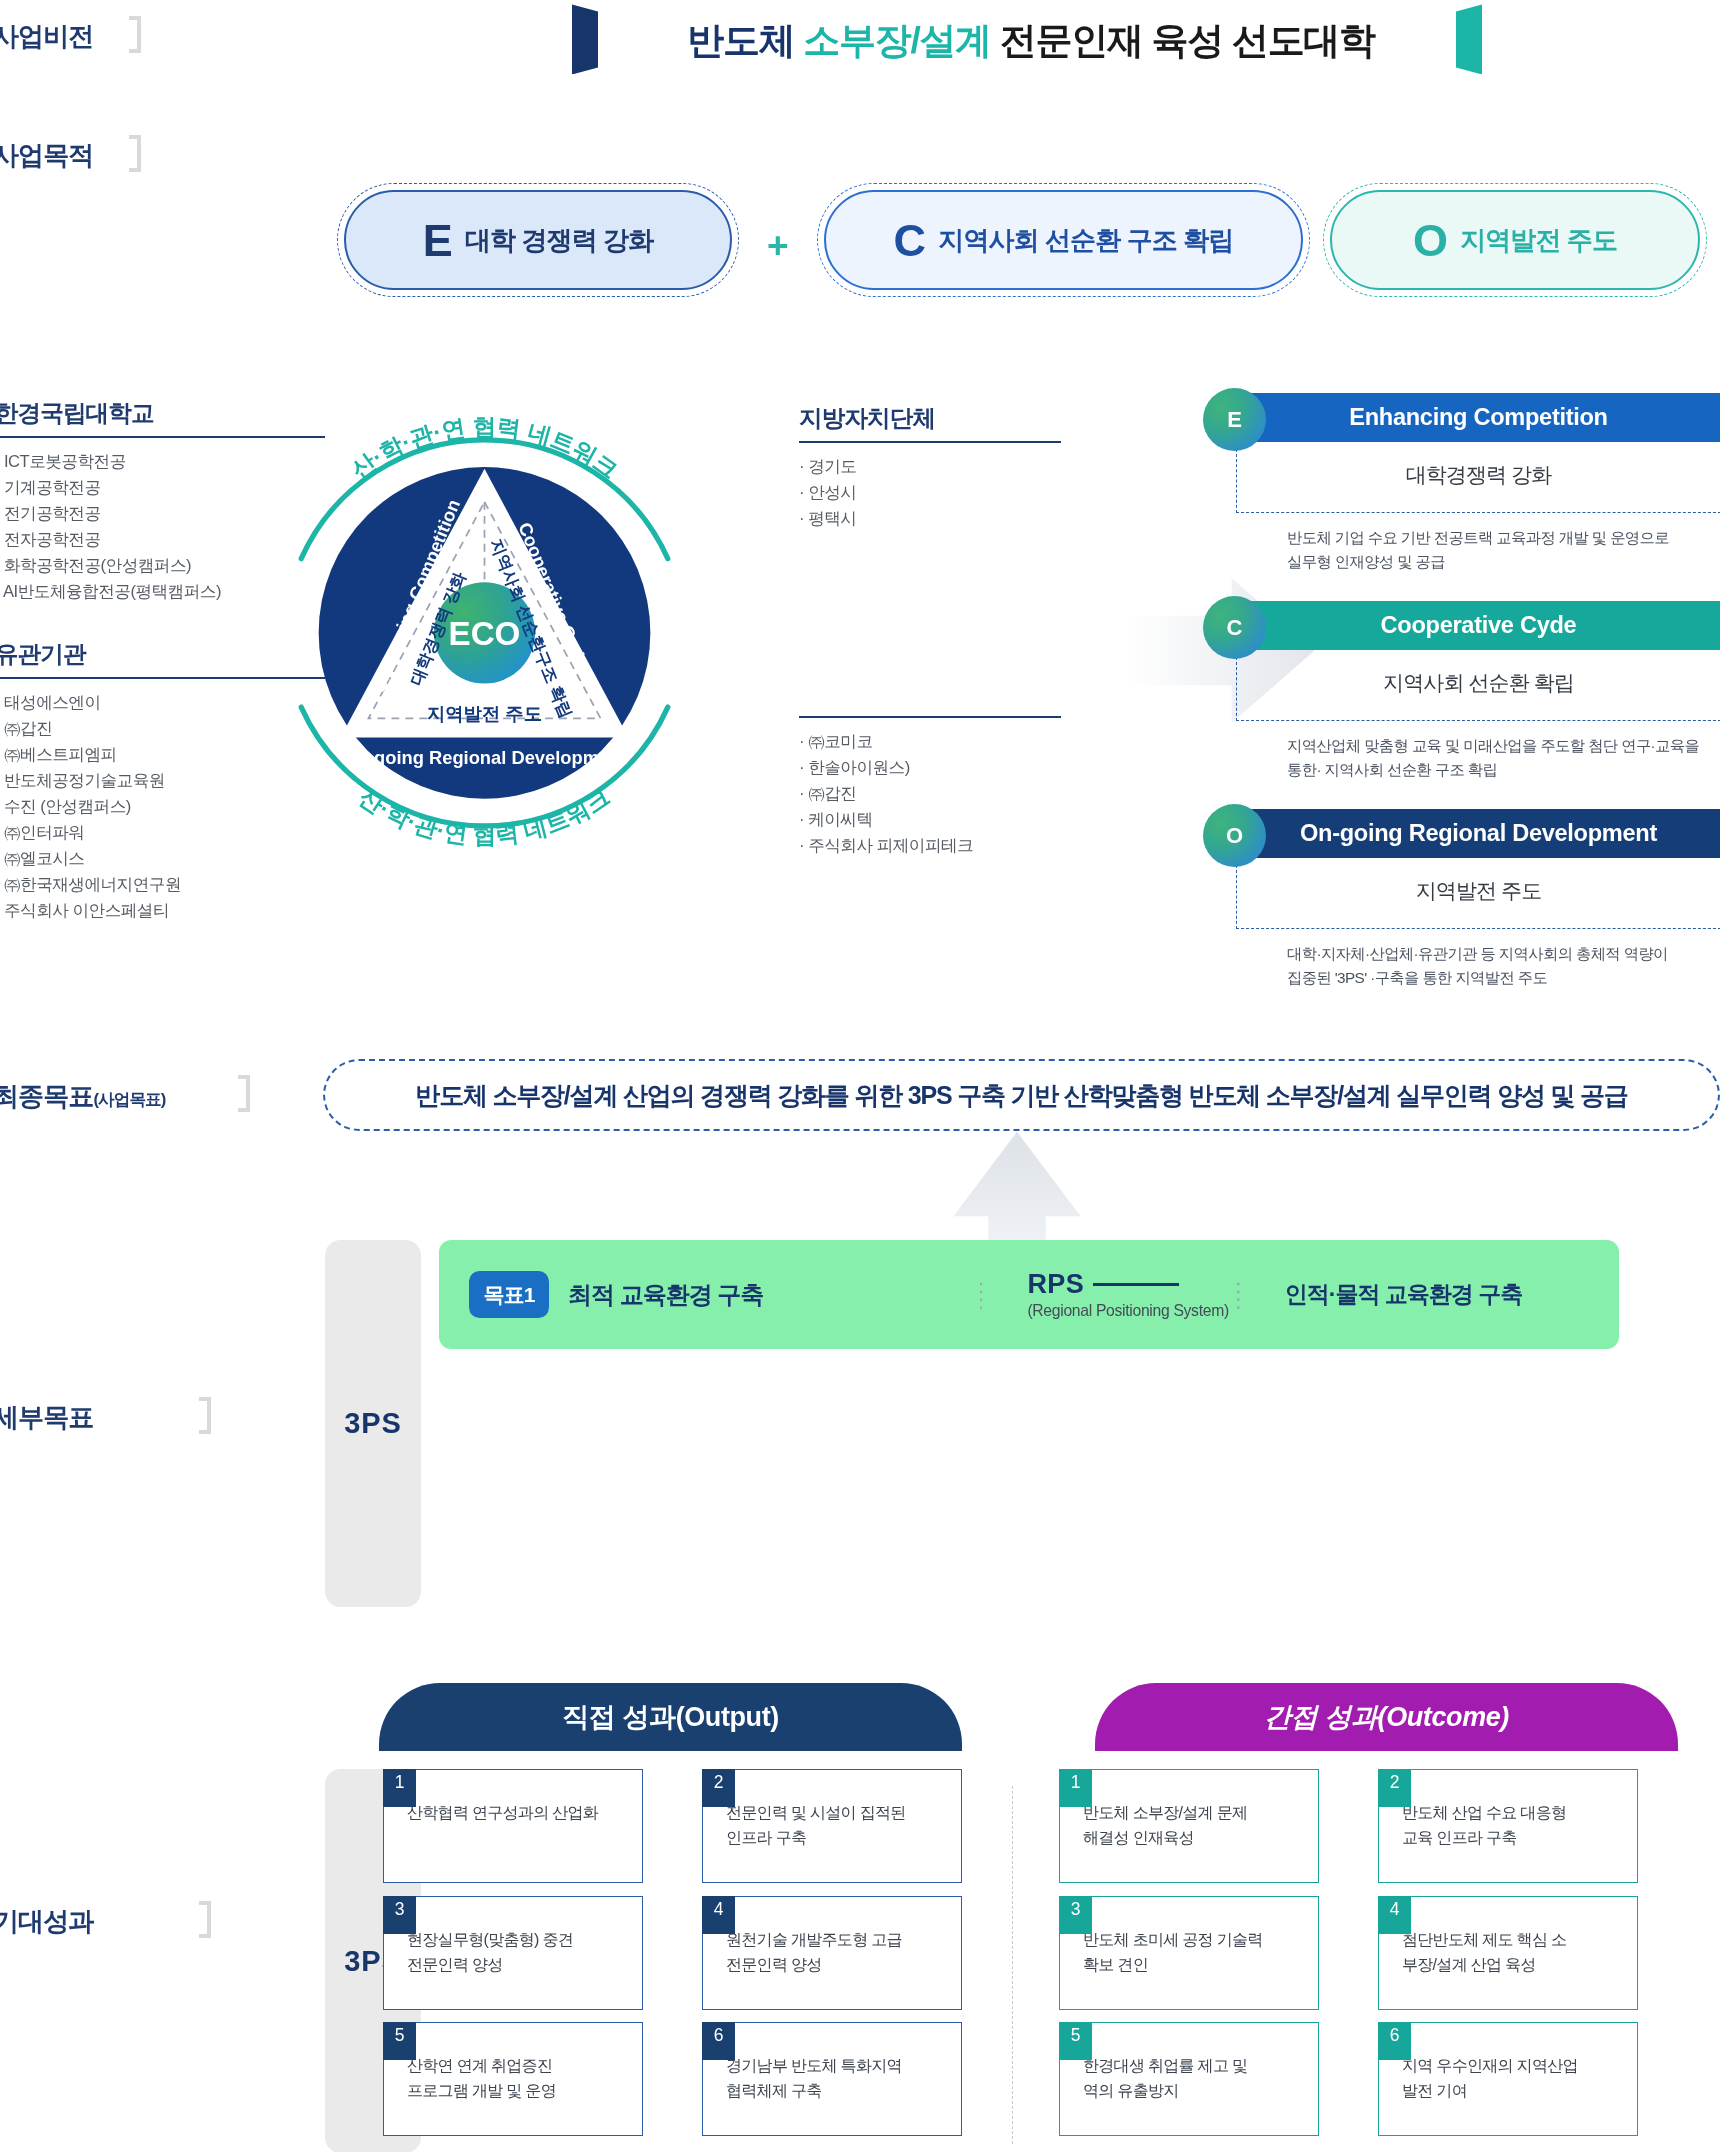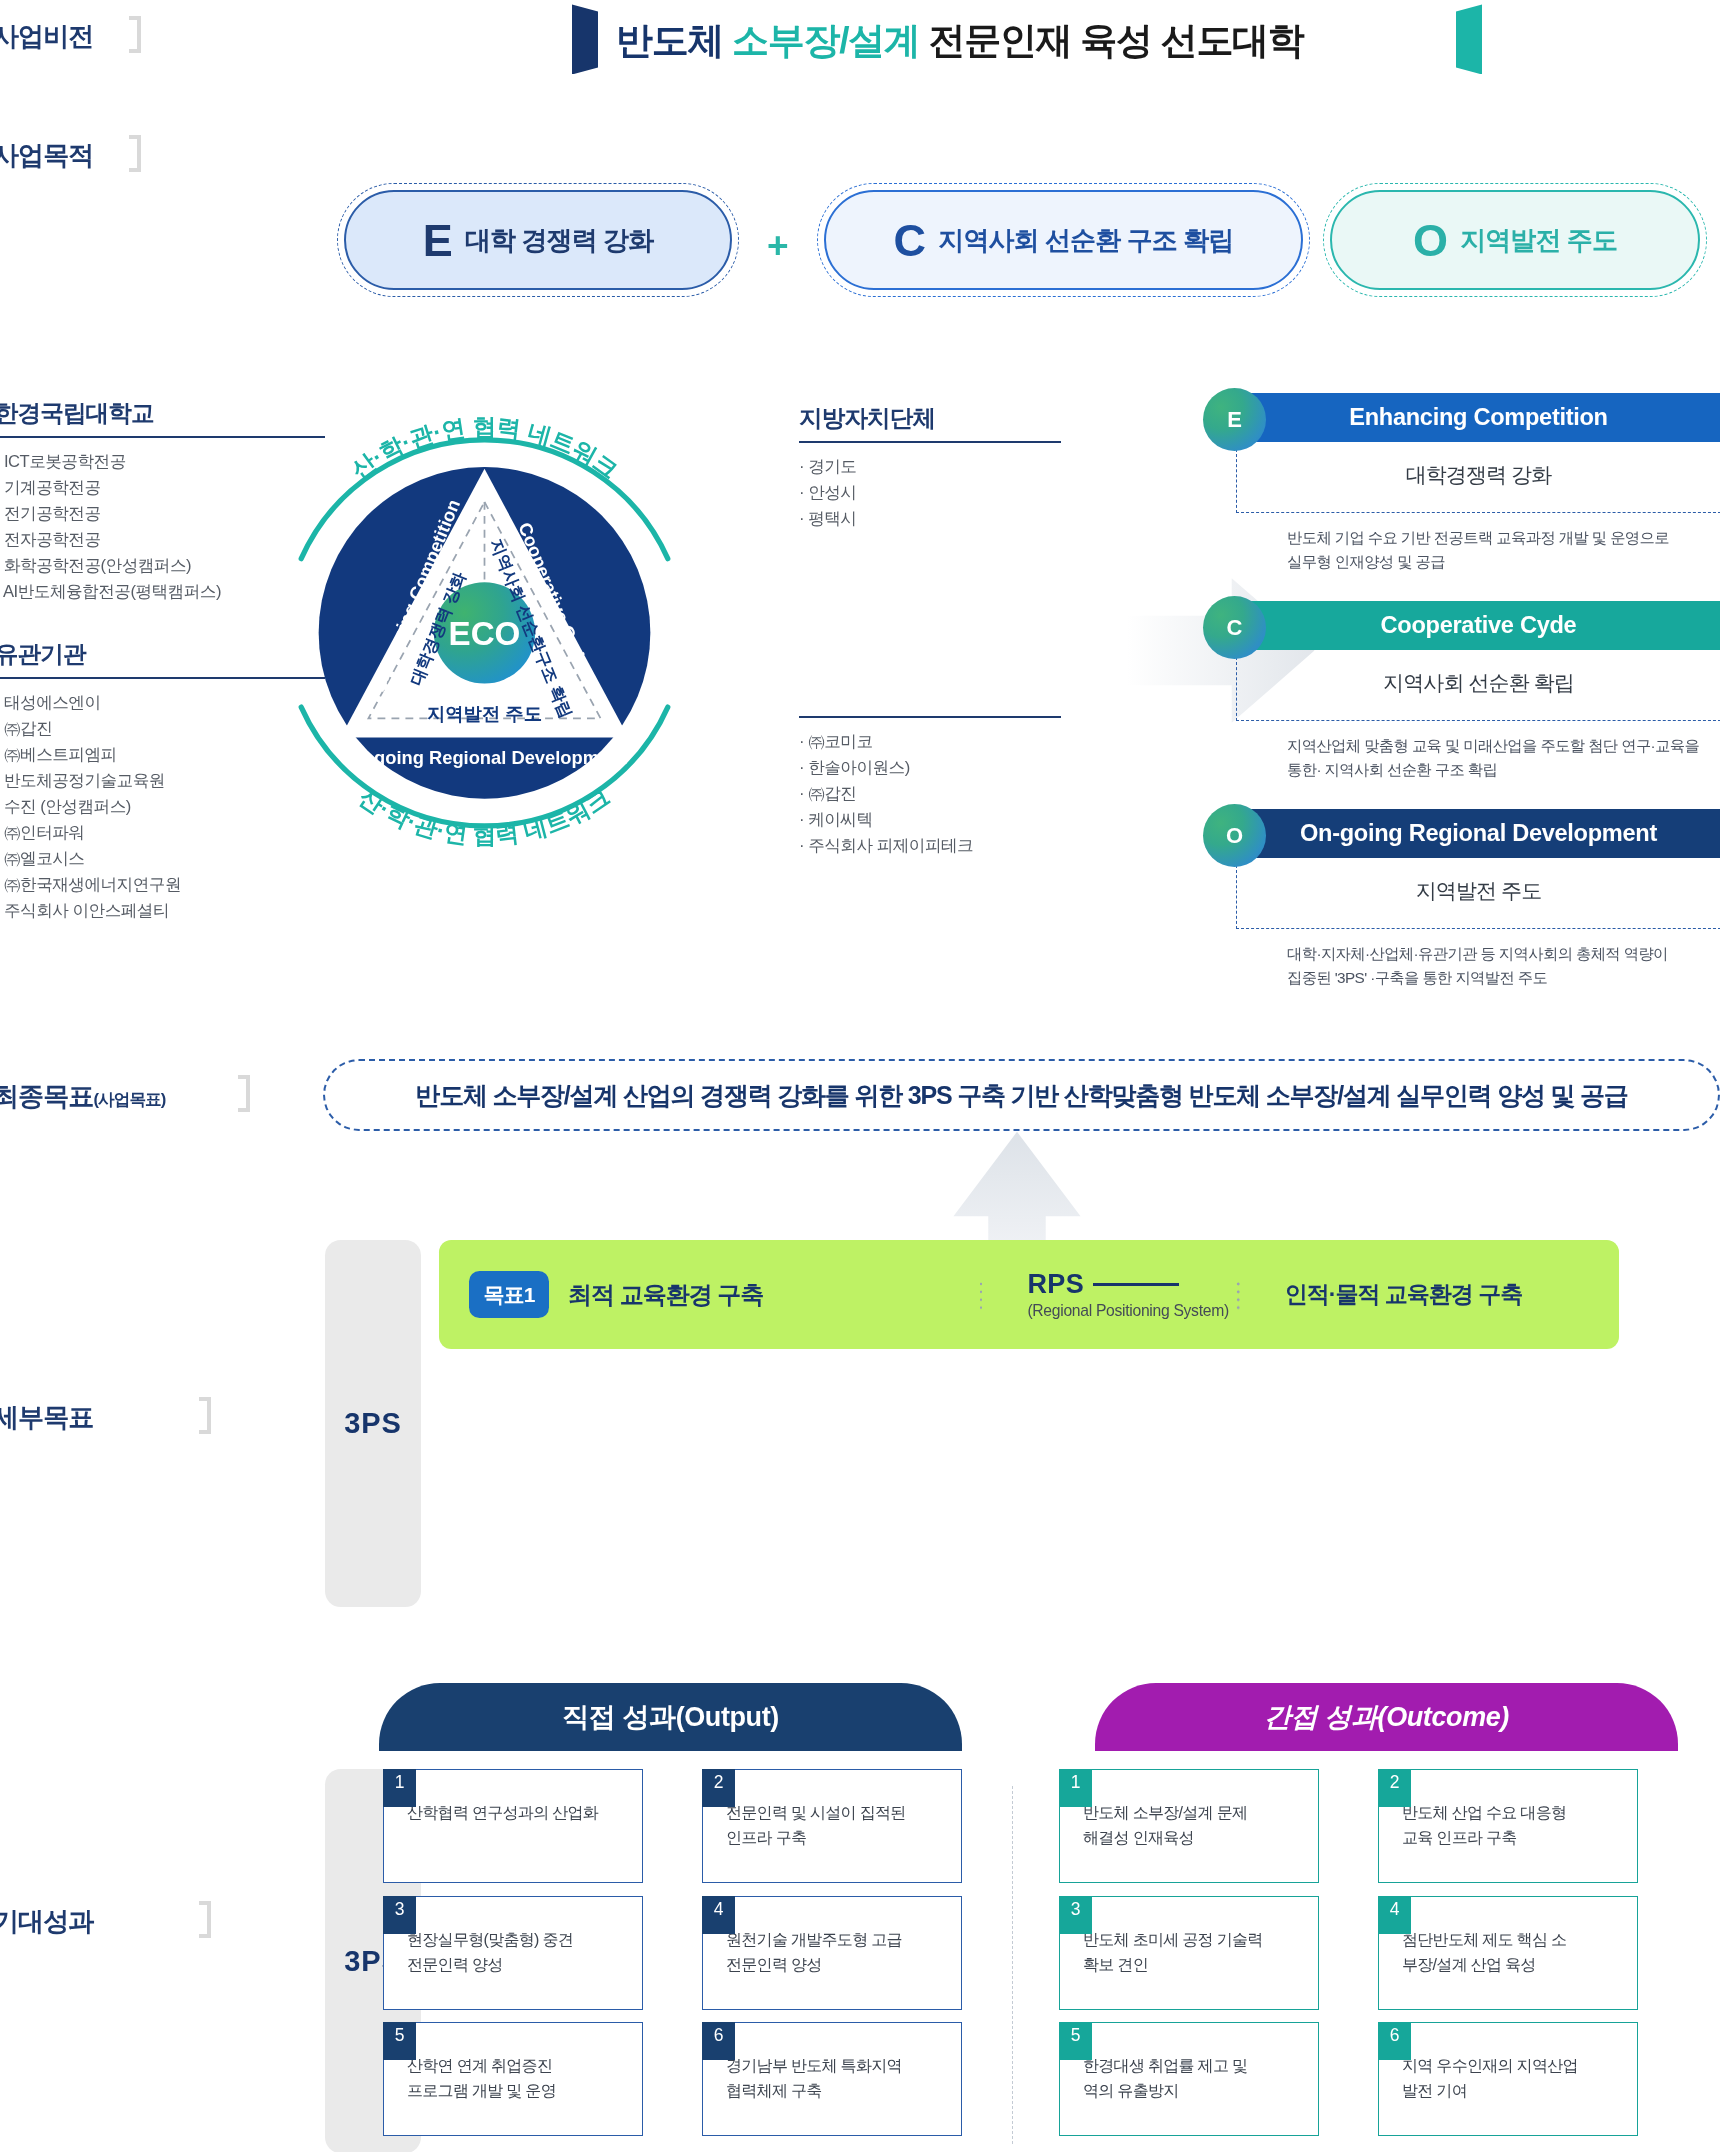--- a/index.html
+++ b/index.html
@@ -36,21 +36,21 @@
     clip-path: polygon(0 0, 100% 10%, 100% 90%, 0 100%);
   }
   .vis-mark-right {
     position: absolute; left: 1124px; top: 4.4px; width: 26px; height: 70px;
     background: #1cb5a8;
     clip-path: polygon(0 10%, 100% 0, 100% 100%, 0 90%);
   }
   #vision-title {
     position: absolute; left: 284px; top: 10.5px; width: 830px;
     font-size: 37px; font-weight: bold; letter-spacing: -1.3px;
-    text-align: left; line-height: 59px; color: #1a1a1a;
+    text-align: center; line-height: 59px; color: #1a1a1a;
   }
   #vision-title .p1 { color: #17356b; }
   #vision-title .p2 { color: #1cb5a8; }
   #vision-title .p3 { color: #1a1a1a; }
 
   
   .pill-wrap { position: absolute; top: 183px; height: 114px; }
   .pill-outer {
     position: absolute; inset: 0;
     border-radius: 61px;
@@ -132,21 +132,21 @@
   
   #goals-wrap { position: absolute; left: 325px; top: 1240px; width: 1396px; height: 367px; }
   #goals-sidecol {
     position: absolute; left: 0; top: 0; width: 96px; height: 367px;
     background: #eaeaea; border-radius: 15.7px;
     display: flex; align-items: center; justify-content: center;
     font-size: 29px; font-weight: bold; color: #17356b; letter-spacing: 0.9px;
   }
   .goal-row {
     position: absolute; left: 114px; width: 1180px; height: 109px;
-    background: #bef264; border-radius: 12.2px;
+    background: #86efac; border-radius: 12.2px;
     display: flex; align-items: center;
   }
   .goal-chip {
     margin-left: 30px; width: 80px; height: 47px; border-radius: 10.5px;
     background: #1a6fc4; color: #fff;
     display: flex; align-items: center; justify-content: center;
     font-size: 21px; font-weight: bold; letter-spacing: -0.9px;
     flex-shrink: 0;
   }
   .goal-title {

